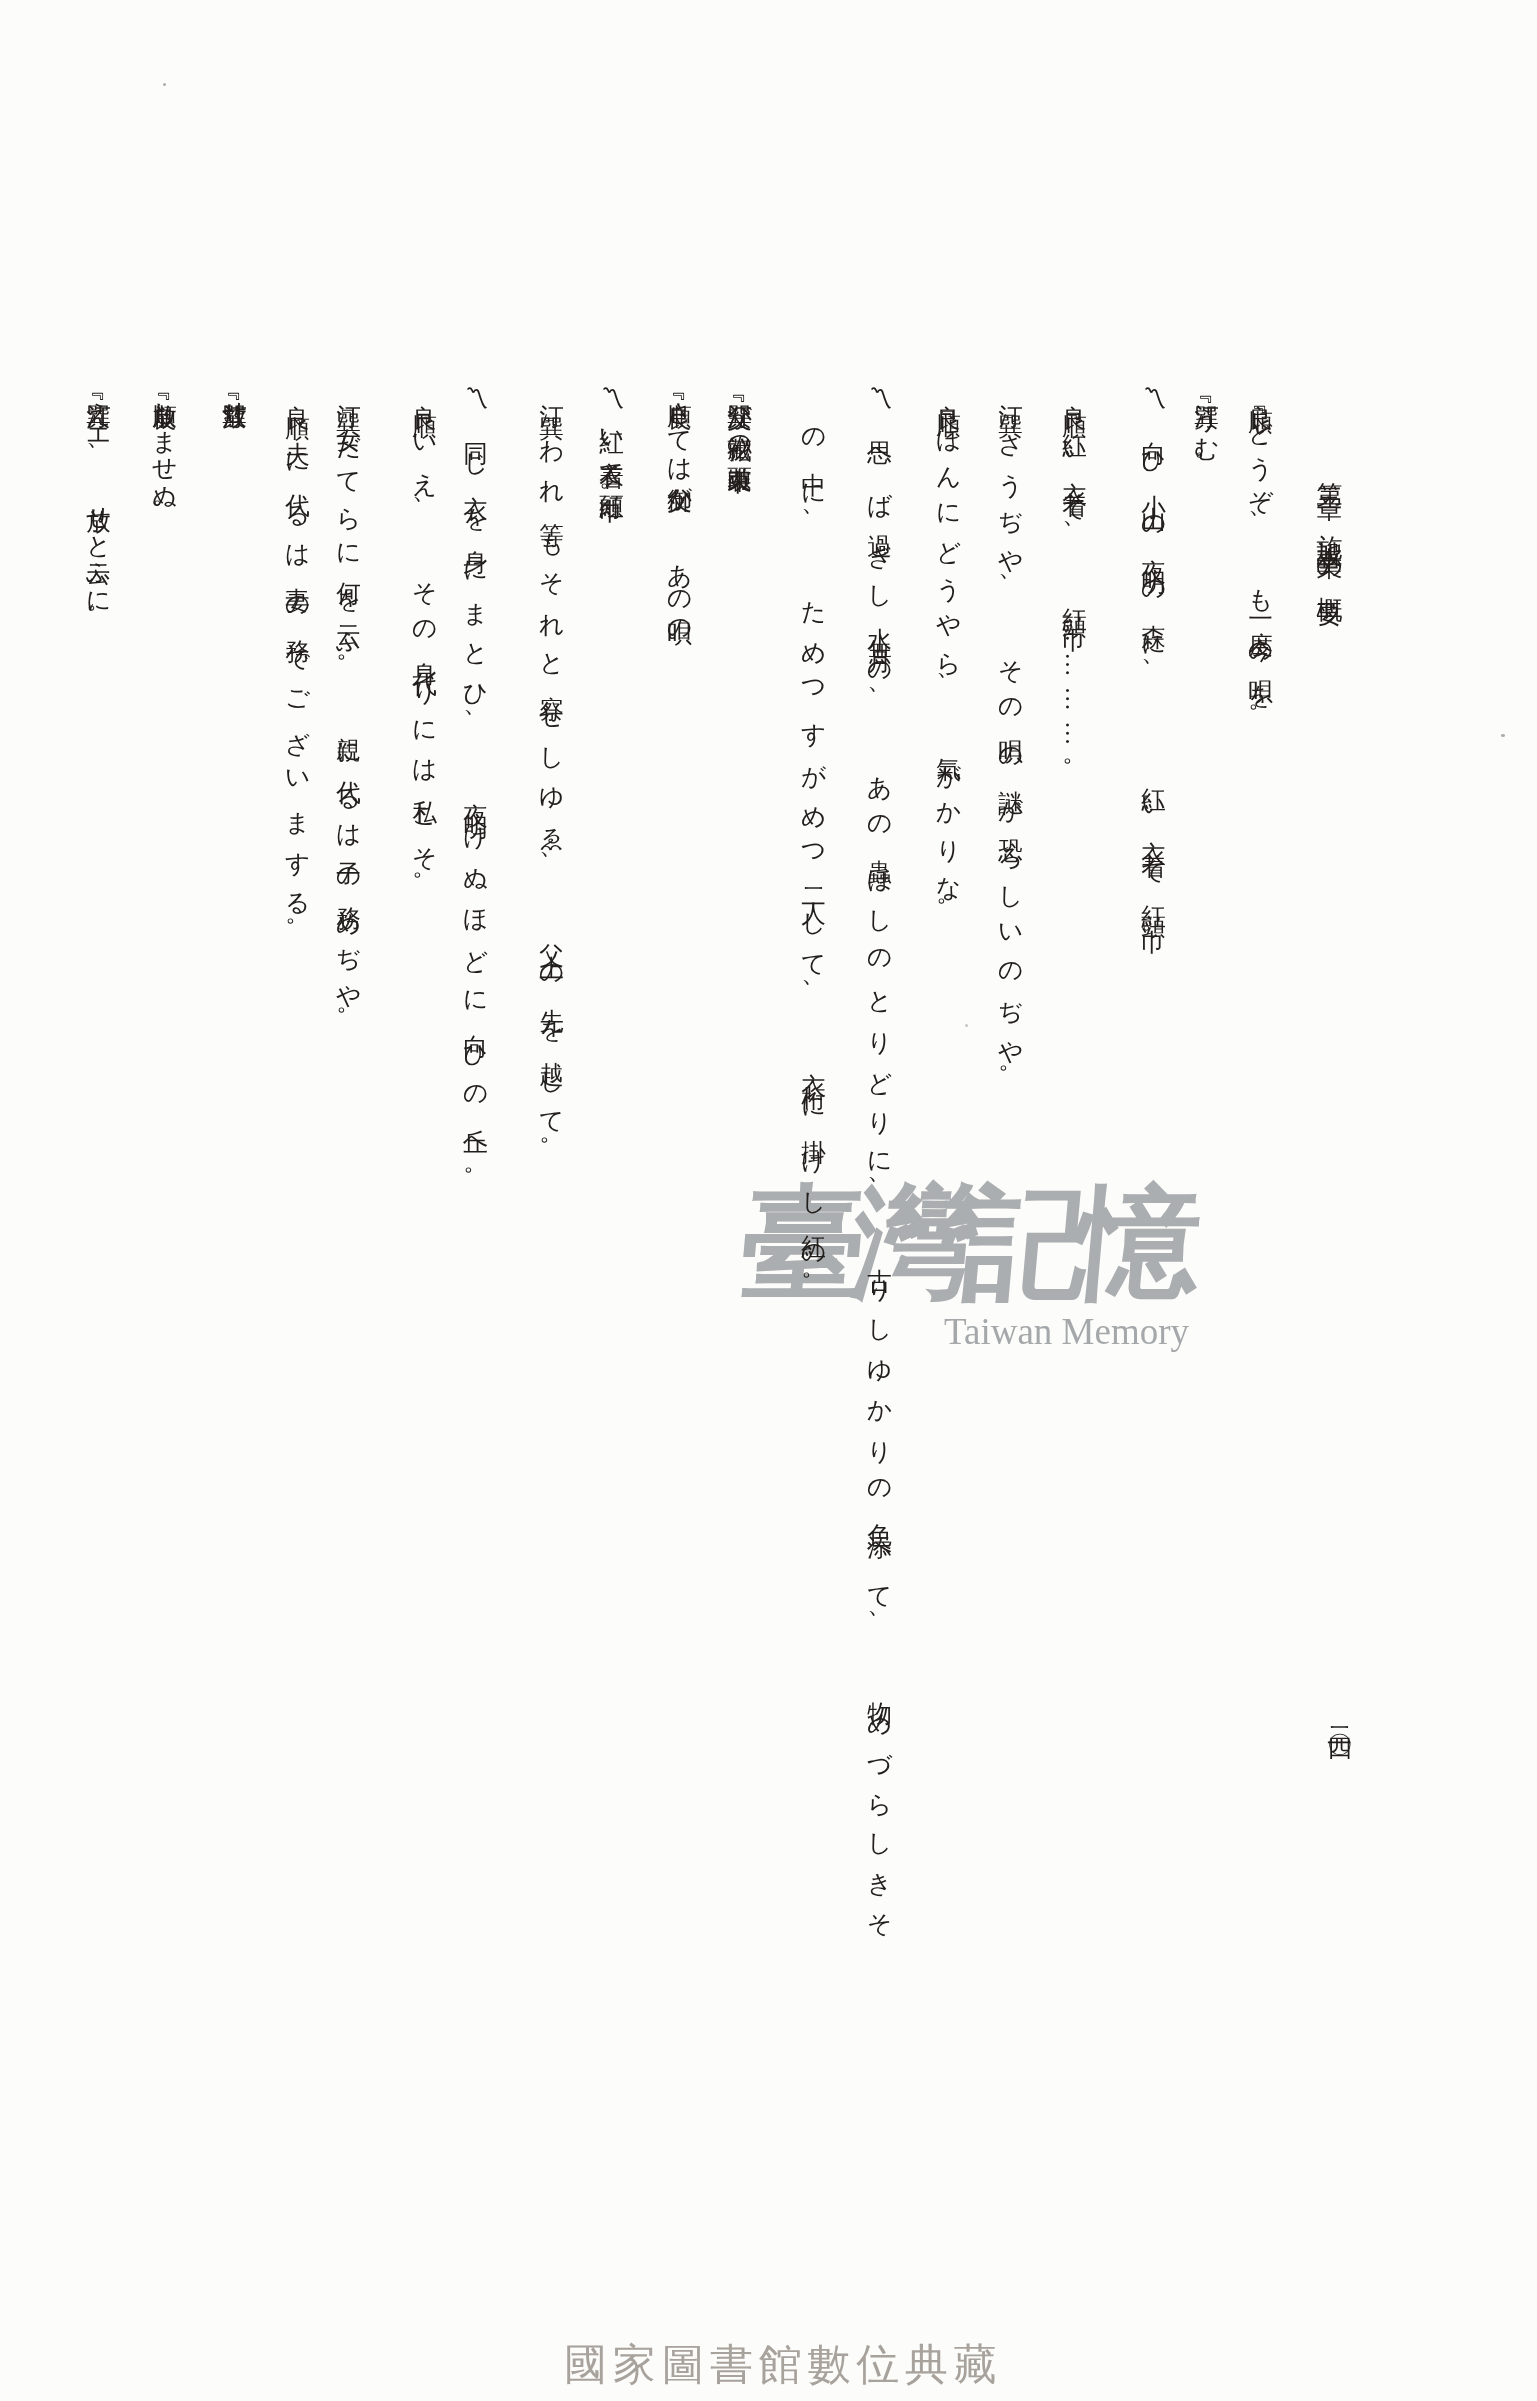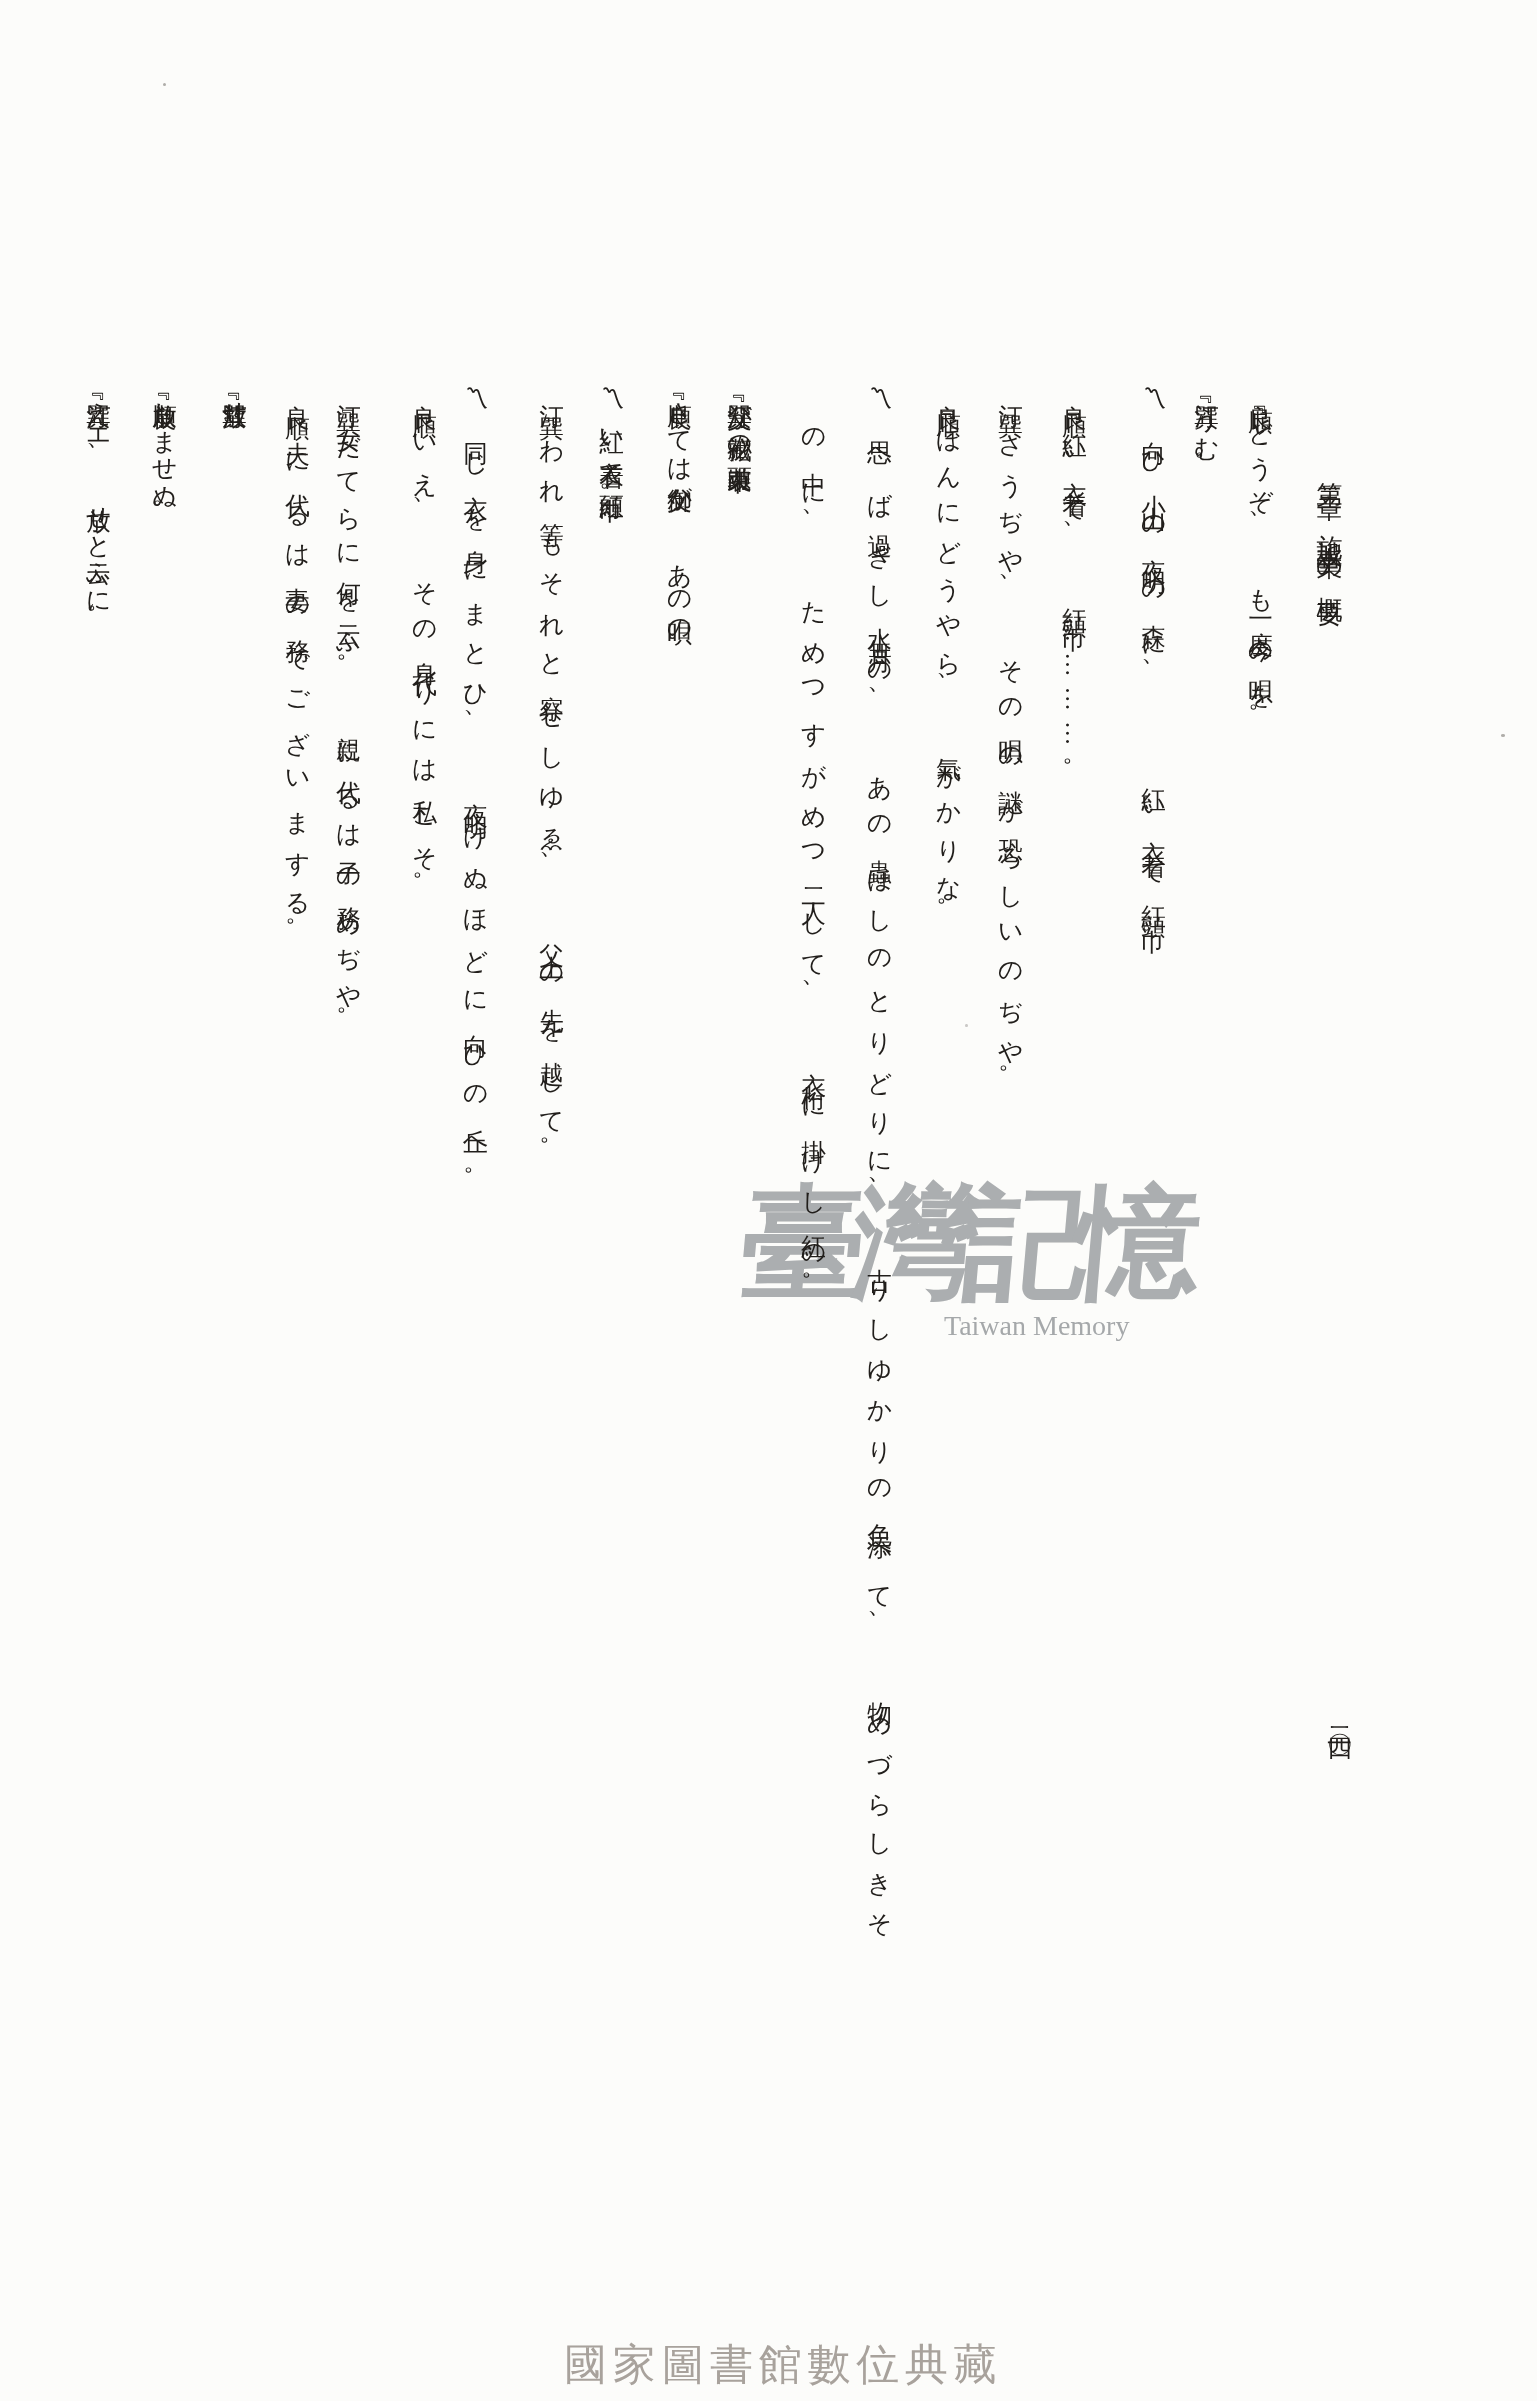--- a/index.html
+++ b/index.html
@@ -53,21 +53,21 @@
     color:#a5a8aa;
     letter-spacing:-11.5px;
     transform:skewX(-5deg);
     opacity:.92;
     z-index:1;
     white-space:nowrap;
   }
   .watermark-latin{
     position:absolute;
     left:944px;top:1310px;
-    font-size:28px;
+    font-size:37px;
     color:#a5a8aa;
     z-index:1;
     white-space:nowrap;
     font-family:"Liberation Serif","DejaVu Serif",serif;
   }
   .caption{
     position:absolute;
     left:564px;top:2336px;
     font-size:43px;
     color:#a8a29c;

